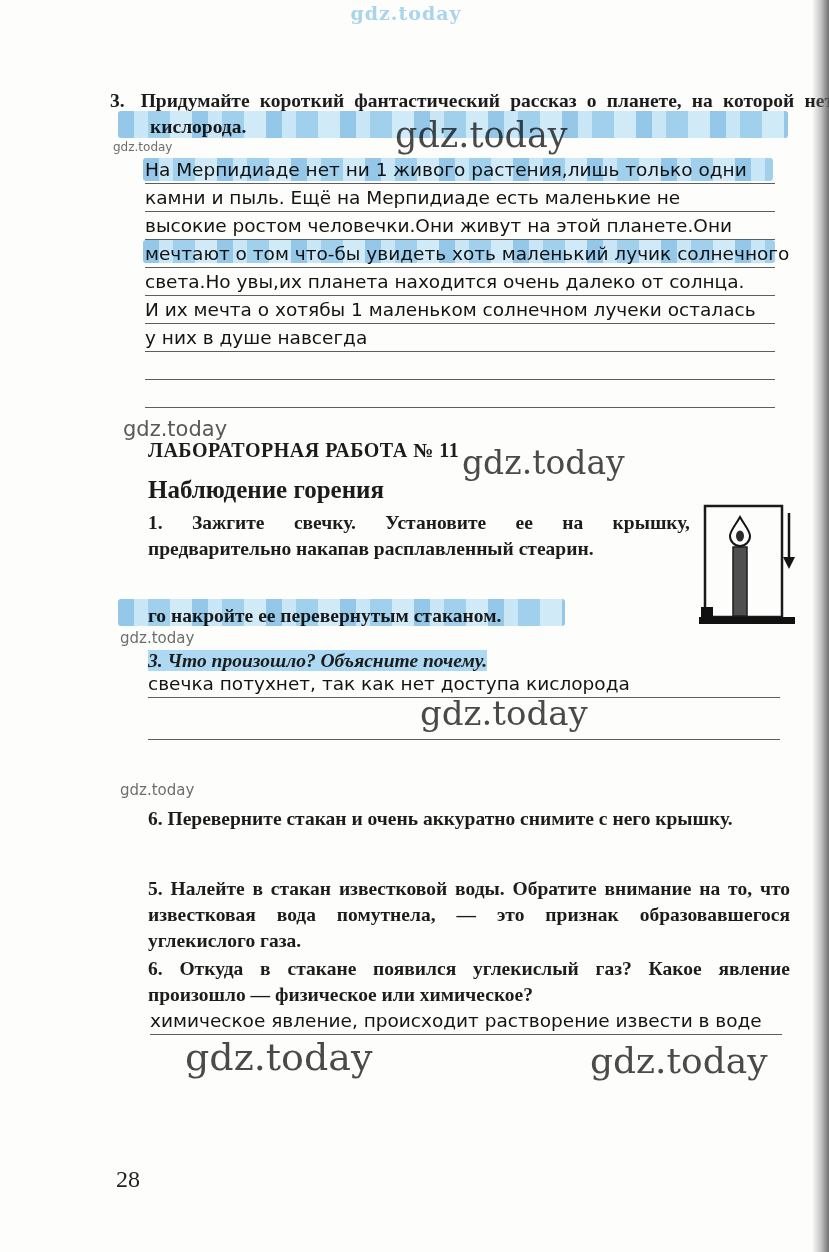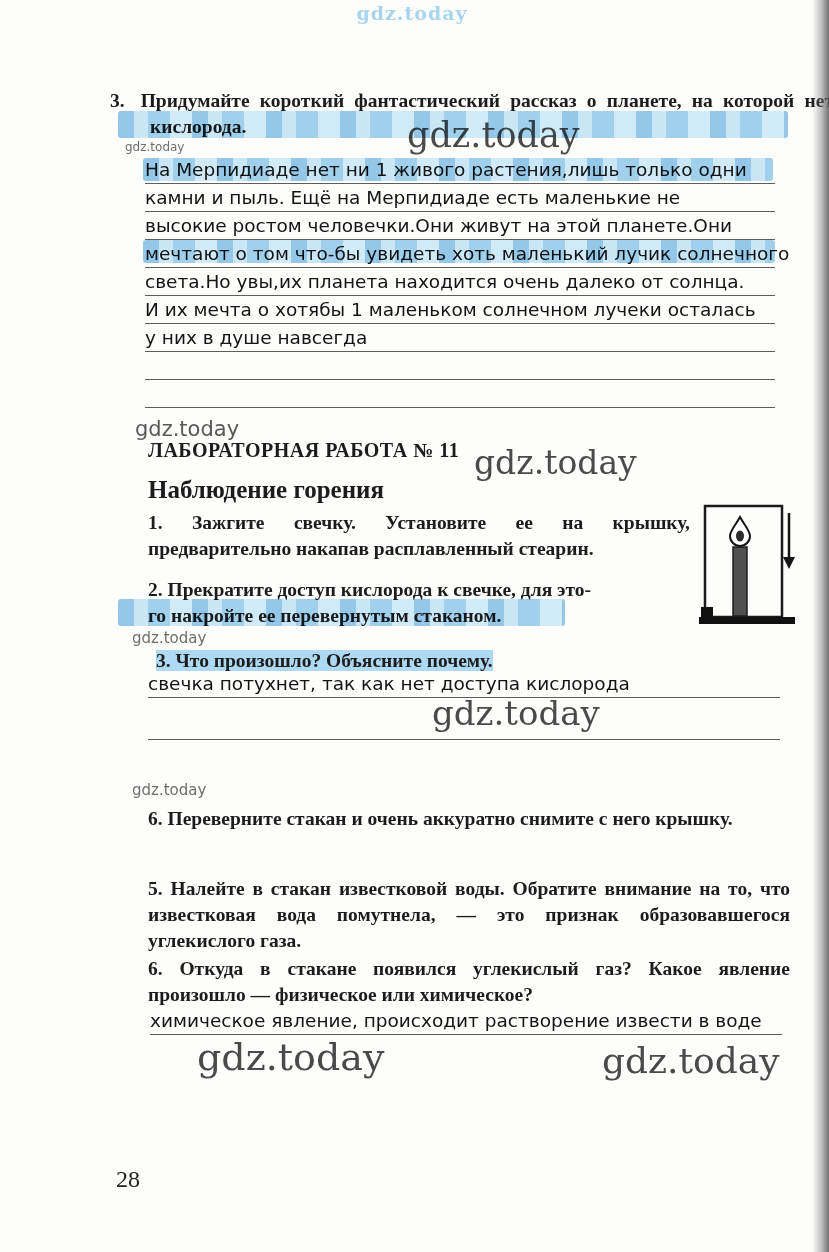--- a/index.html
+++ b/index.html
@@ -25,21 +25,21 @@
   .lab-sub { font-size:25px; }
   .hw {
     font-family:"DejaVu Sans", sans-serif; color:#141414;
     font-size:18.5px; line-height:27px; white-space:nowrap;text-align:right;
   }
   .hw-rows { position:absolute; left:145px; top:156px; width:630px; z-index:2; }
   .hw-row { height:27px; border-bottom:1px solid #5d5d5d; }
   .ans-row {
     position:absolute; height:27px; border-bottom:1px solid #5d5d5d; z-index:2;
   }
-  .wm { position:absolute; z-index:1;padding-left:12px; }
+  .wm { position:absolute; z-index:1; }
   .wm-top {
     left:0; right:17px; top:2px; text-align:center;
     font-family:"DejaVu Serif", serif; font-weight:bold;
     font-size:19px; color:#a8d5ec; letter-spacing:1px;
   }
   .wm-big {
     font-family:"DejaVu Serif", serif; color:#4a4a4a; z-index:4;
   }
   .wm-small { font-family:"DejaVu Sans", sans-serif; color:#6e6e6e; }
   .band {
@@ -112,24 +112,23 @@
       <line x1="41" y1="44" x2="41" y2="36" stroke="#1d1d1d" stroke-width="2"></line>
       <path d="M41,14 C46,23 51,28 51,33 A10,10 0 1 1 31,33 C31,28 36,23 41,14 Z" fill="#ffffff" stroke="#141414" stroke-width="2"></path>
       <ellipse cx="41" cy="33" rx="4" ry="5.5" fill="#2c2c2c"></ellipse>
       <line x1="90" y1="10" x2="90" y2="56" stroke="#141414" stroke-width="2.5"></line>
       <polygon points="84,54 96,54 90,66" fill="#141414"></polygon>
       <rect x="2" y="104" width="12" height="10" fill="#111"></rect>
       <rect x="0" y="114" width="96" height="7" fill="#111"></rect>
     </svg>
   </div>
 
-  <div class="printed nowrap" style="left:148px; top:577px;">2. Прекратите доступ кислорода к свечке, для это-</div>
   <div class="printed nowrap" style="left:148px; top:603px;">го накройте ее перевернутым стаканом.</div>
 
-  <div class="printed nowrap" style="left:156px; top:648px;">
+  <div class="printed nowrap" style="left:148px; top:648px;font-style:italic;">
     <span class="hl">3. Что произошло? Объясните почему.</span>
   </div>
   <div class="ans-row" style="left:148px; top:670px; width:632px;">
     <span class="hw">свечка потухнет, так как нет доступа кислорода</span>
   </div>
   <div class="ans-row" style="left:148px; top:712px; width:632px;"></div>
 
   <div class="printed" style="left:148px; top:806px; width:642px;">6. Переверните стакан и очень аккуратно снимите с него крышку.</div>
   <div class="printed" style="left:148px; top:876px; width:642px;">5. Налейте в стакан известковой воды. Обратите внимание на то, что известковая вода помутнела, — это признак образовавшегося углекислого газа.</div>
   <div class="printed" style="left:148px; top:956px; width:642px;">6. Откуда в стакане появился углекислый газ? Какое явление произошло — физическое или химическое?</div>

